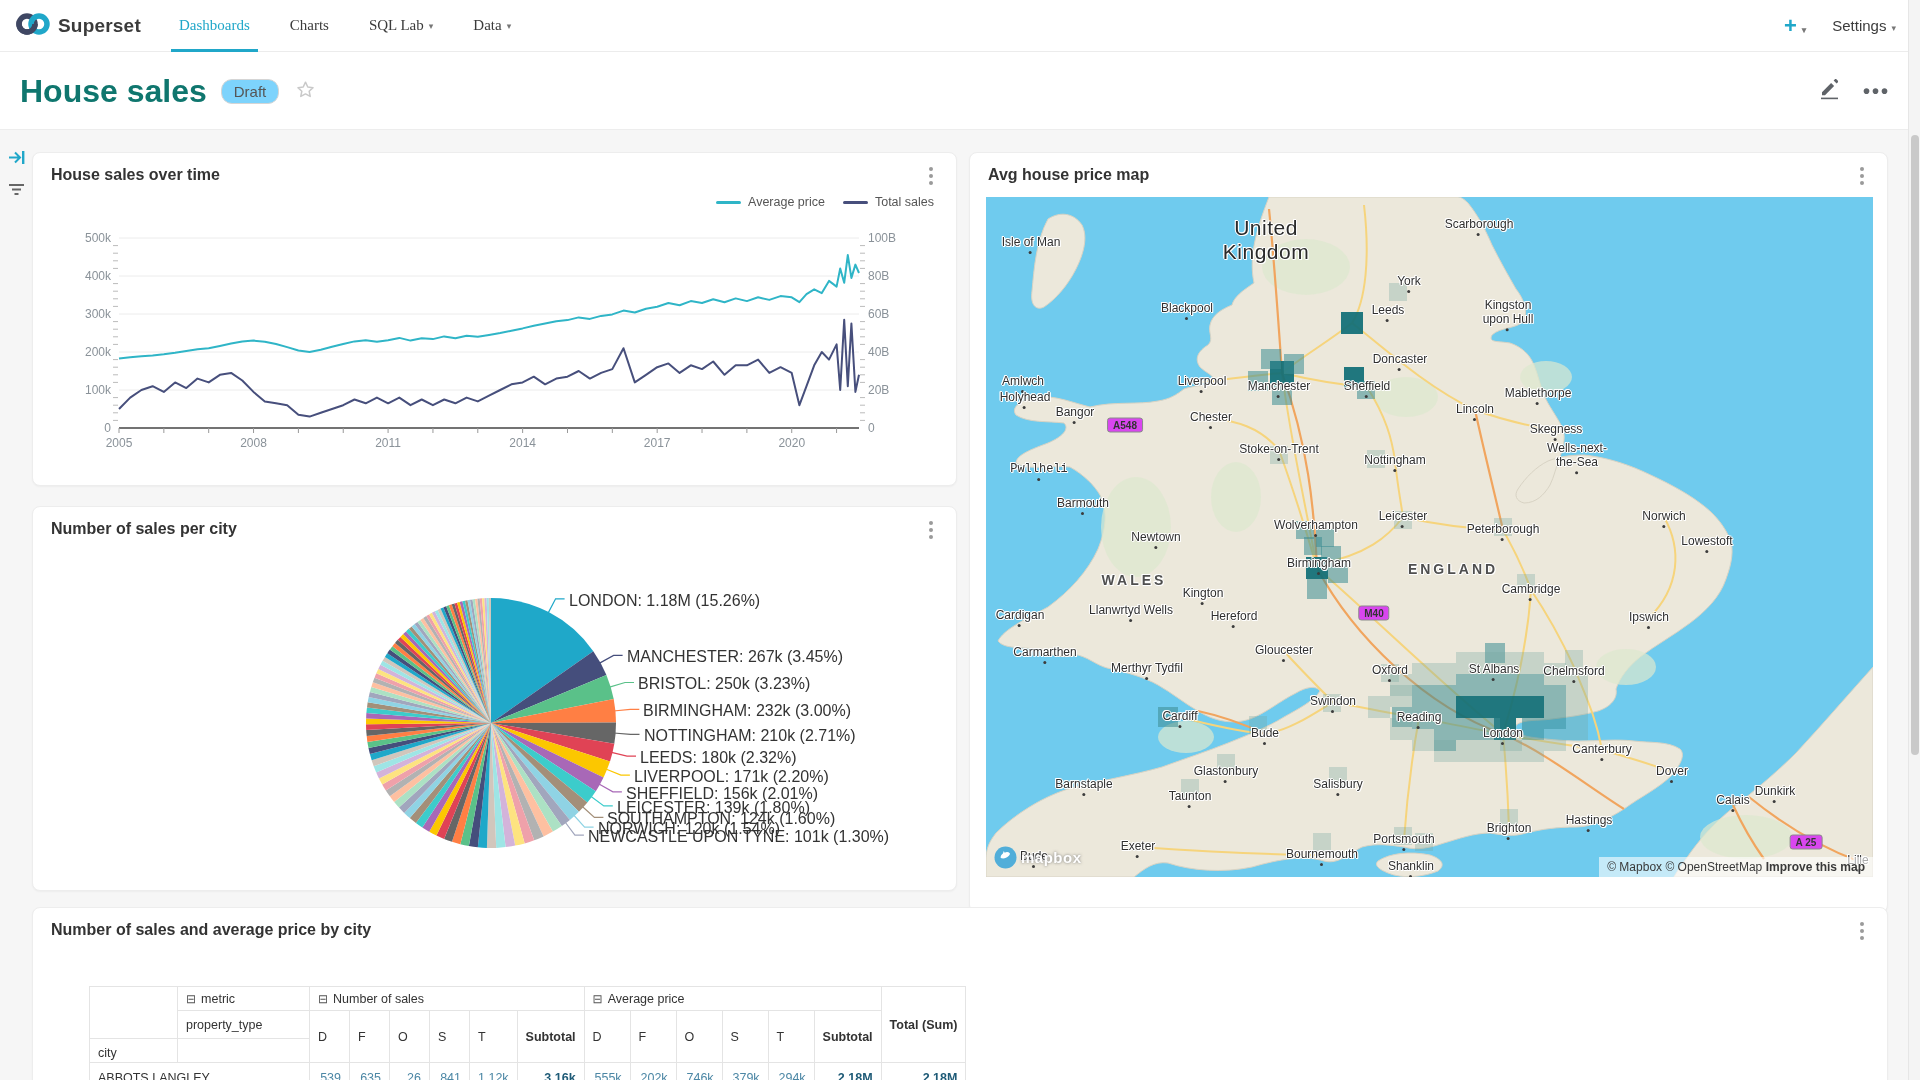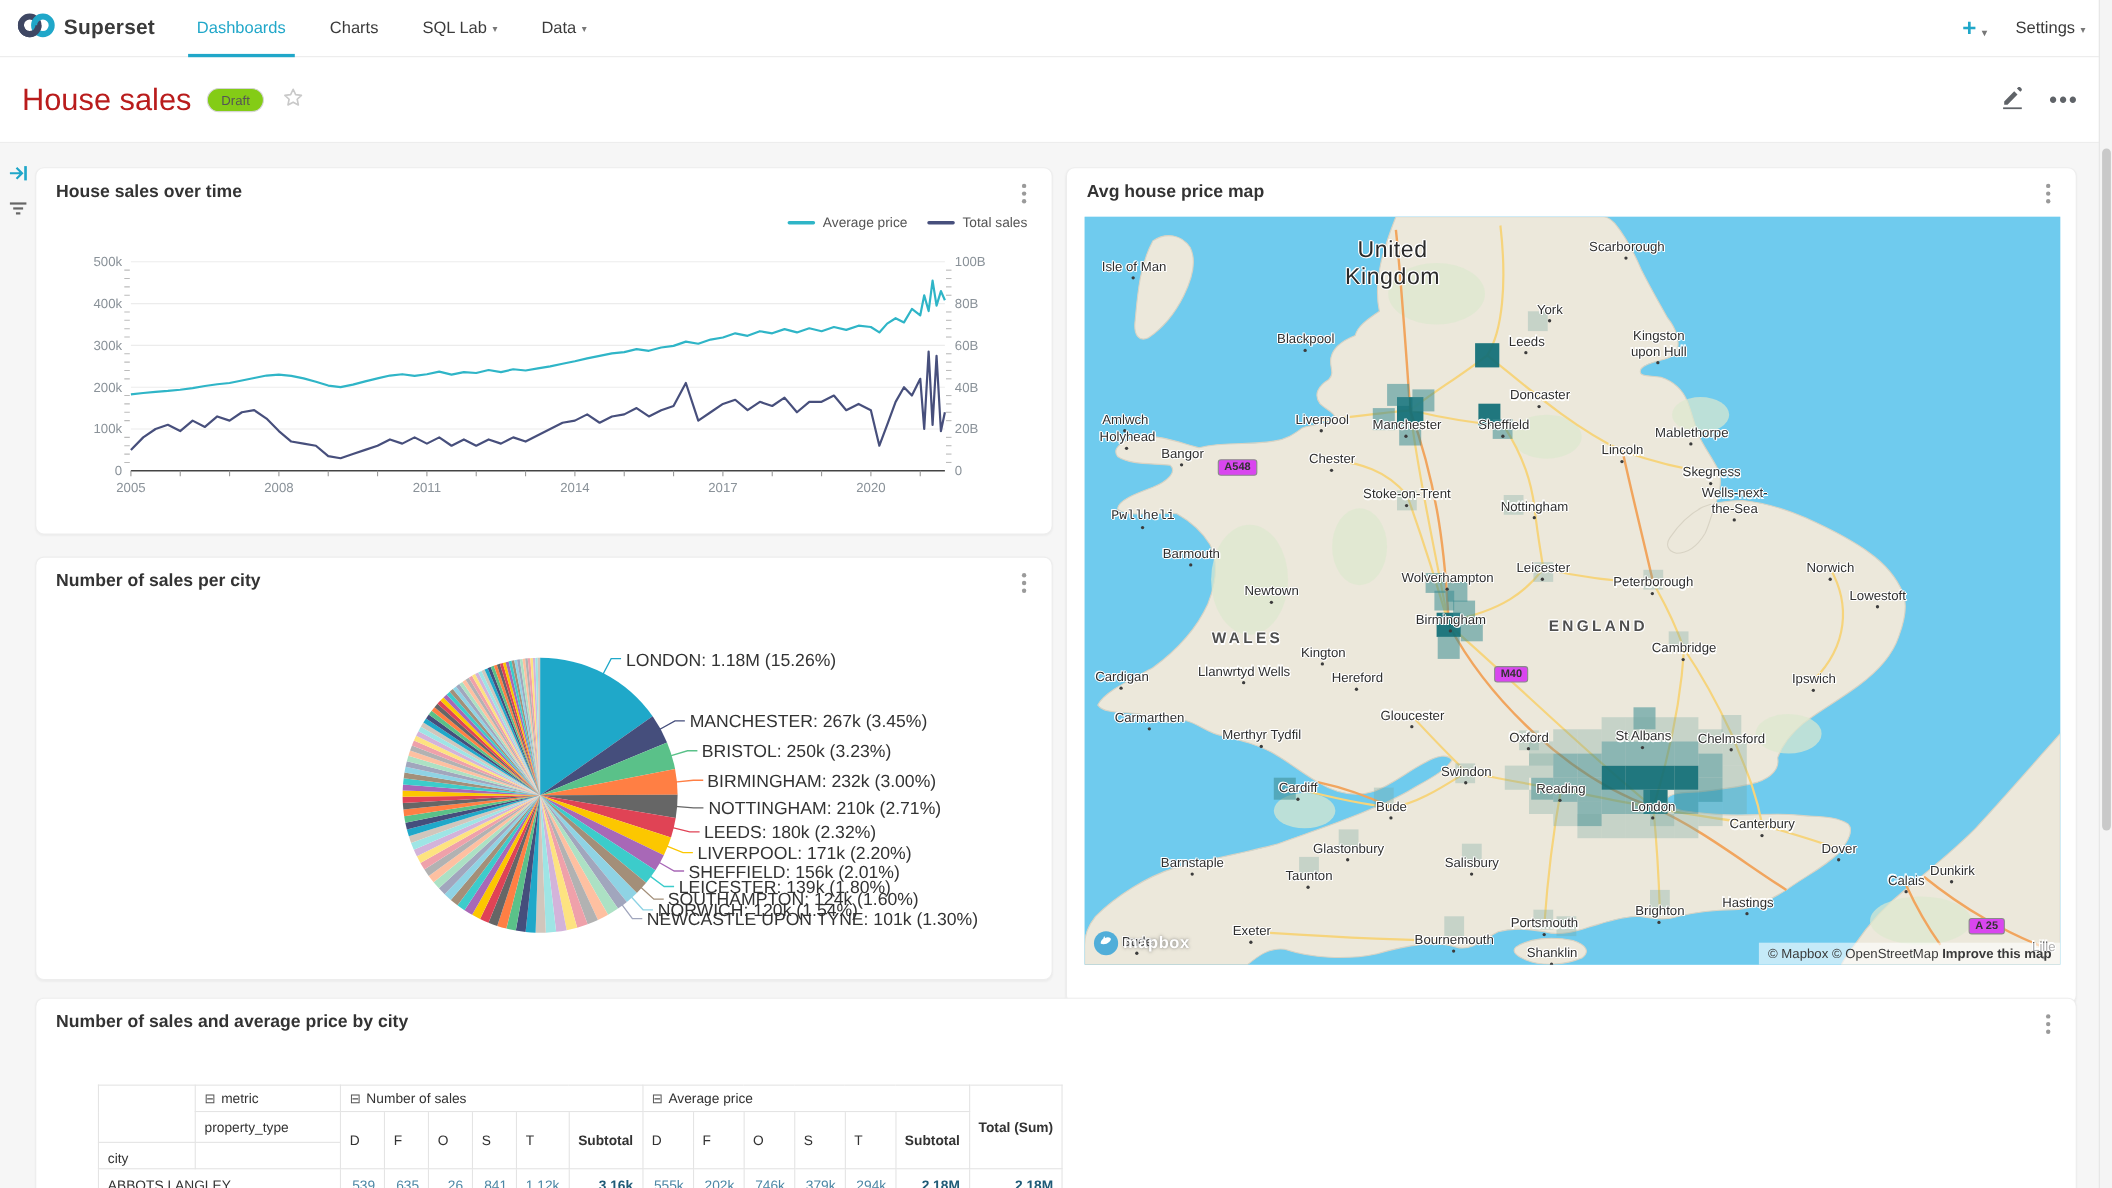--- a/index.html
+++ b/index.html
@@ -5,36 +5,36 @@
   * { margin:0; padding:0; box-sizing:border-box; }
   html,body { width:1920px; height:1080px; overflow:hidden; background:#fff;
     font-family:"Liberation Sans", sans-serif; color:#333; }
   .stage { position:relative; width:1920px; height:792px; }
 
   
   .nav { position:absolute; left:0; top:0; width:1920px; height:52px; background:#fff;
     border-bottom:1px solid #ececec; display:flex; align-items:center; z-index:30; }
   .brand { display:flex; align-items:center; gap:8px; padding:0 18px 0 16px; }
   .brand-name { font-size:19px; font-weight:bold; color:#3b3b3b; letter-spacing:.2px; }
-  .nav-tabs { display:flex; height:52px; }
+  .nav-tabs { display:flex; height:52px;font-family:Liberation Serif, serif; }
   .nav-tab { position:relative; display:flex; align-items:center; padding:0 20px;
     font-size:15px; color:#3b3b3b; cursor:pointer; }
   .nav-tab.active { color:#20a7c9; }
   .nav-tab.active::after { content:""; position:absolute; left:12px; right:12px; bottom:0;
     height:3px; background:#20a7c9; }
   .caret { font-size:9px; color:#777; margin-left:5px; }
   .nav-right { margin-left:auto; display:flex; align-items:center; gap:26px; padding-right:24px; }
   .plus-btn { color:#20a7c9; font-size:22px; font-weight:bold; line-height:1; cursor:pointer; }
   .settings { font-size:15px; color:#3b3b3b; cursor:pointer; }
 
   
   .pghead { position:absolute; left:0; top:53px; width:1920px; height:77px; background:#fff;
     border-bottom:1px solid #ededed; display:flex; align-items:center; z-index:20; }
-  .pgtitle { font-size:28px; font-weight:400; color:#b91c1c; margin-left:20px; }
-  .draft { margin-left:14px; font-size:12px; color:#555; background:#84cc16;
+  .pgtitle { font-size:32px; font-weight:700; color:#0f766e; margin-left:20px; }
+  .draft { margin-left:14px; font-size:15px; color:#555; background:#7dd3fc;
     border:1px solid #d5d5d5; border-radius:11px; padding:3px 12px; }
   .star { margin-left:16px; cursor:pointer; }
   .head-actions { margin-left:auto; display:flex; align-items:center; gap:22px; padding-right:30px; }
   .hdots { letter-spacing:2px; font-size:20px; color:#5f6368; font-weight:bold; cursor:pointer; }
 
   
   .dash { position:absolute; left:0; top:130px; width:1920px; height:950px; background:#f6f6f6; }
   .rail-icon { position:absolute; cursor:pointer; }
   .panel { position:absolute; background:#fff; border:1px solid #ededed; border-radius:8px;
     box-shadow:0 1px 2px rgba(0,0,0,.04); }

